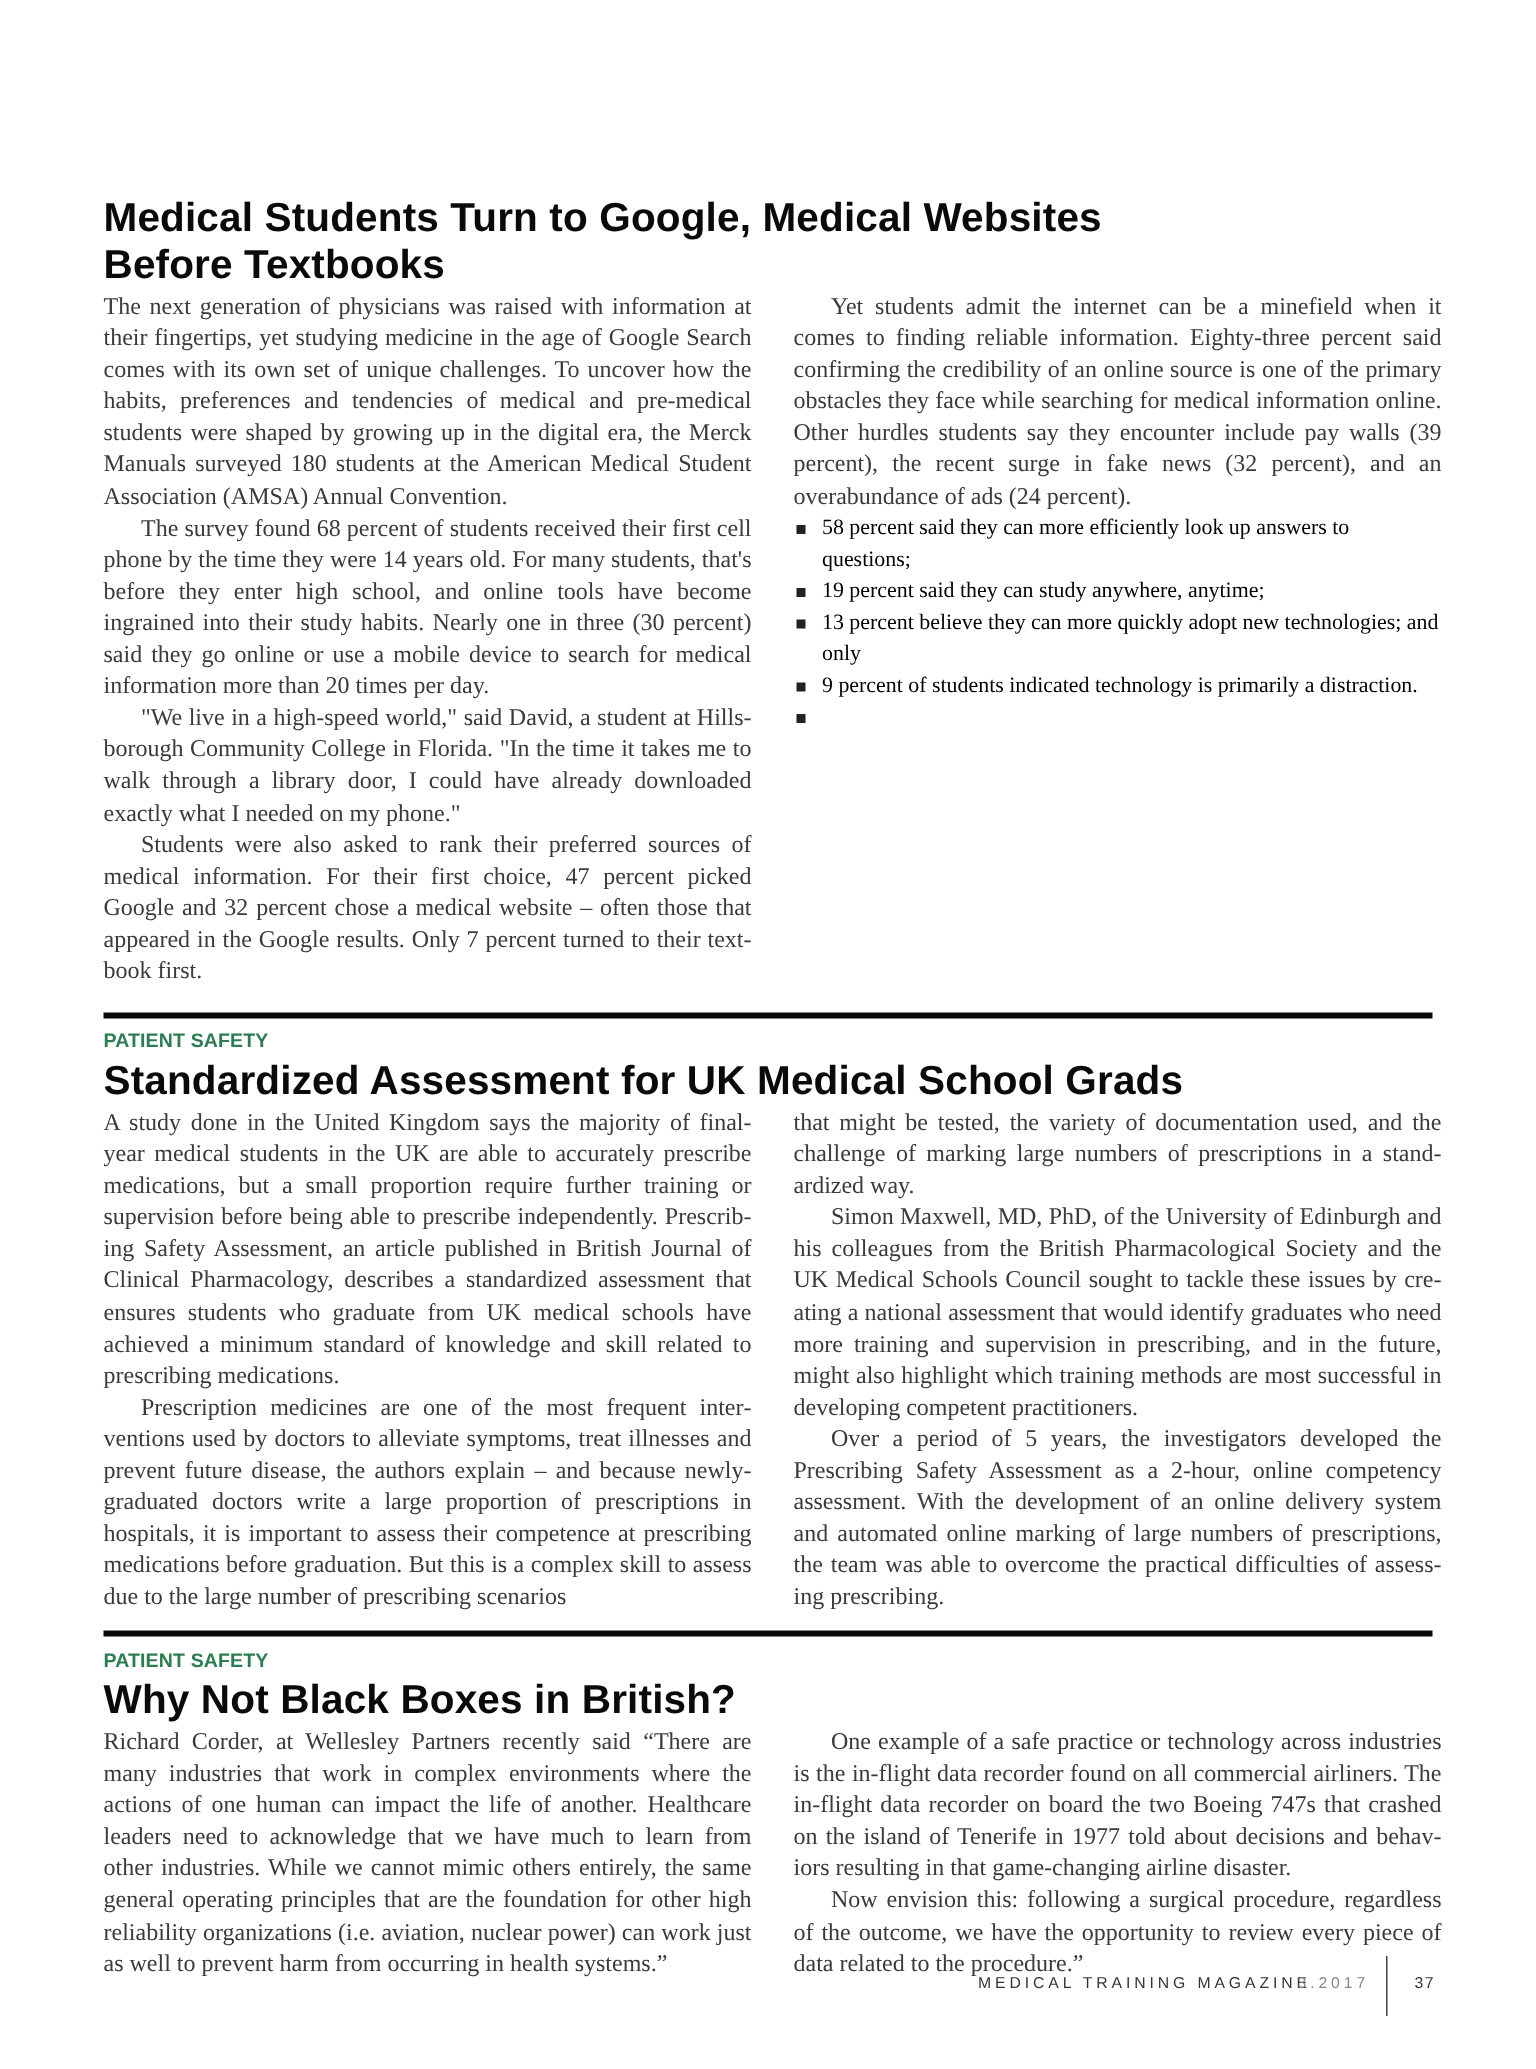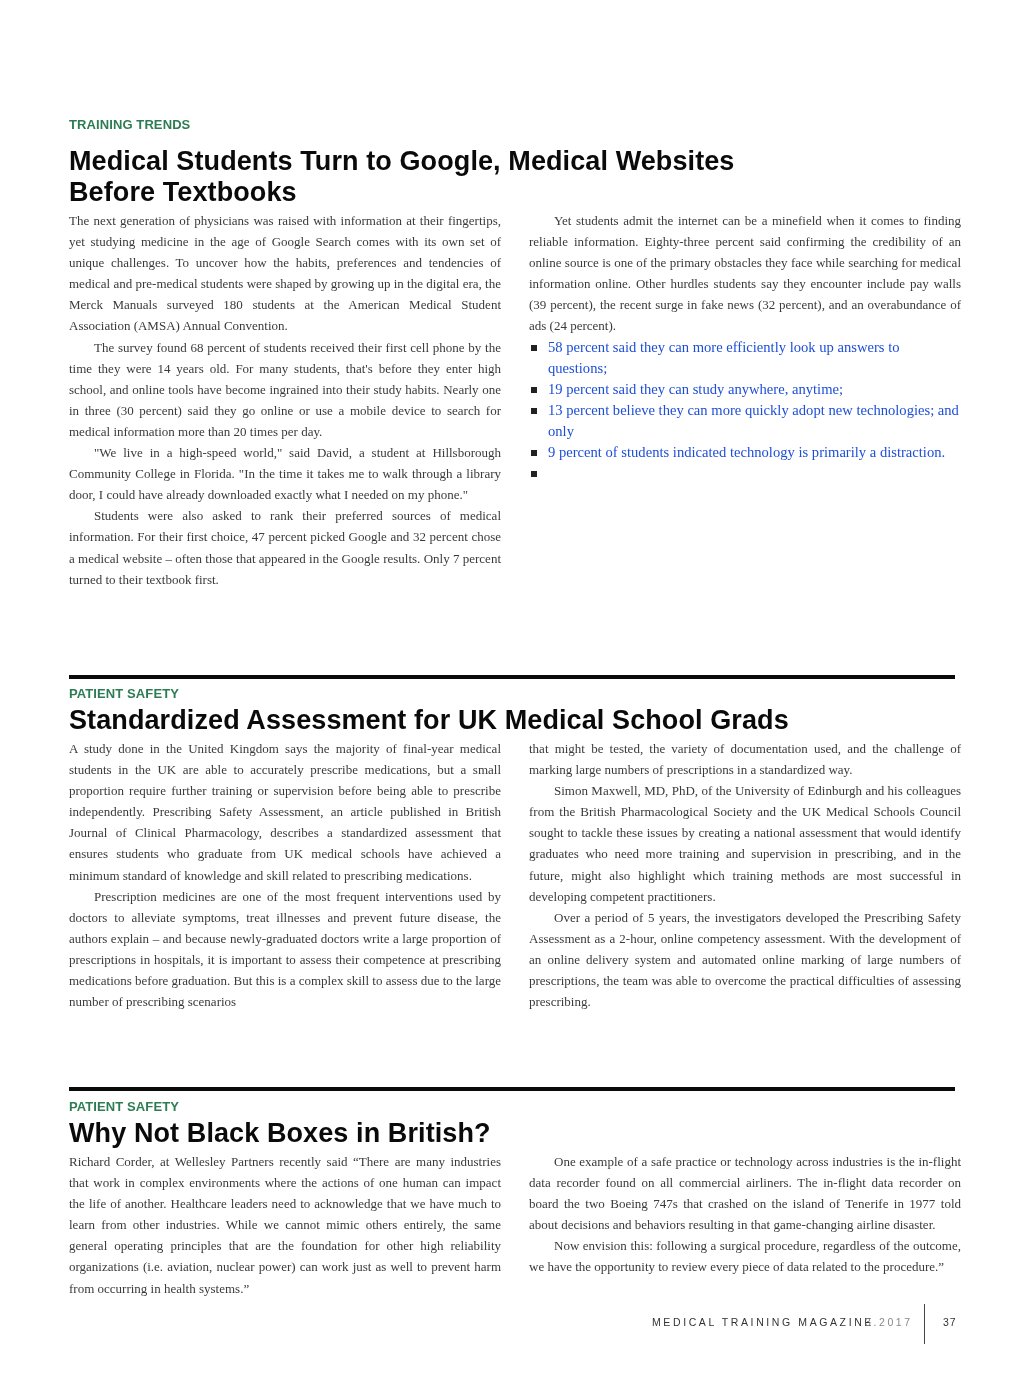--- a/index.html
+++ b/index.html
@@ -11,49 +11,48 @@
     color: #2e7d52; letter-spacing: 0.1px; line-height: 16px; margin: 0;
   }
   .headline {
     font-family: "Liberation Sans", sans-serif; font-weight: bold; font-size: 27px;
     color: #0a0a0a; line-height: 31px; margin: 0; letter-spacing: 0.1px;
   }
   .cols { display: flex; justify-content: space-between; margin-top: 2px; }
   .col { width: 432px; }
   .col.right { width: 432px; }
   .body-text {
-    font-family: "Liberation Serif", serif; font-size: 13px; line-height: 21.1px;
+    font-family: "Liberation Serif", serif; font-size: 16px; line-height: 21.1px;
     color: #3a3a3a; margin: 0; text-align: justify; hyphens: manual;
   }
   .body-text.indent { text-indent: 25px; }
   ul.bullets { list-style: none; padding: 0; margin: 0; }
   ul.bullets li {
     position: relative; padding-left: 19px;
-    font-family: "Liberation Serif", serif; font-size: 14.6px; line-height: 21.1px; color: #1d4ed8;
+    font-family: "Liberation Serif", serif; font-size: 14.6px; line-height: 21.1px; color: #000000;
   }
   ul.bullets li .bullet {
     position: absolute; left: 2px; top: 8px; width: 6px; height: 6px; background: #222;
   }
   .rule { position: absolute; left: 69px; width: 886px; height: 4px; background: #0a0a0a; }
   .footer {
     position: absolute; top: 1316px; left: 652px; height: 40px;
     font-family: "Liberation Sans", sans-serif; font-size: 10.5px; color: #333; letter-spacing: 2.6px;
   }
   .footer .mag { position: absolute; left: 0; top: 0; white-space: nowrap; }
   .footer .issue { position: absolute; left: 213px; top: 0; color: #888; white-space: nowrap; }
   .footer .sep { position: absolute; left: 272px; top: -12px; width: 1px; height: 40px; background: #444; }
   .footer .pageno { position: absolute; left: 291px; top: 0; letter-spacing: 1px; }
 </style>
 </head>
 <body>
 
 <div class="page">
 
   <div class="article" style="top:117px;">
-    <p class="kicker" style="color: rgb(46, 125, 82);">TRAINING TRENDS</p>
     <h1 class="headline" style="margin-top:13px;">
       <span>Medical Students Turn to Google, Medical Websites</span><br>
       <span>Before Textbooks</span>
     </h1>
     <div class="cols">
       <div class="col">
         <p class="body-text">The next generation of physicians was raised with information at their fingertips, yet studying medicine in the age of Google Search comes with its own set of unique challenges. To uncover how the habits, preferences and tendencies of medical and pre-medical students were shaped by growing up in the digital era, the Merck Manuals surveyed 180 students at the American Medical Student Association (AMSA) Annual Convention.</p>
         <p class="body-text indent">The survey found 68 percent of students received their first cell phone by the time they were 14 years old. For many students, that's before they enter high school, and online tools have become ingrained into their study habits. Nearly one in three (30 percent) said they go online or use a mobile device to search for medical information more than 20 times per day.</p>
         <p class="body-text indent">"We live in a high-speed world," said David, a student at Hills­borough Community College in Florida. "In the time it takes me to walk through a library door, I could have already downloaded exactly what I needed on my phone."</p>
         <p class="body-text indent">Students were also asked to rank their preferred sources of medical information. For their first choice, 47 percent picked Google and 32 percent chose a medical website – often those that appeared in the Google results. Only 7 percent turned to their text­book first.</p>

